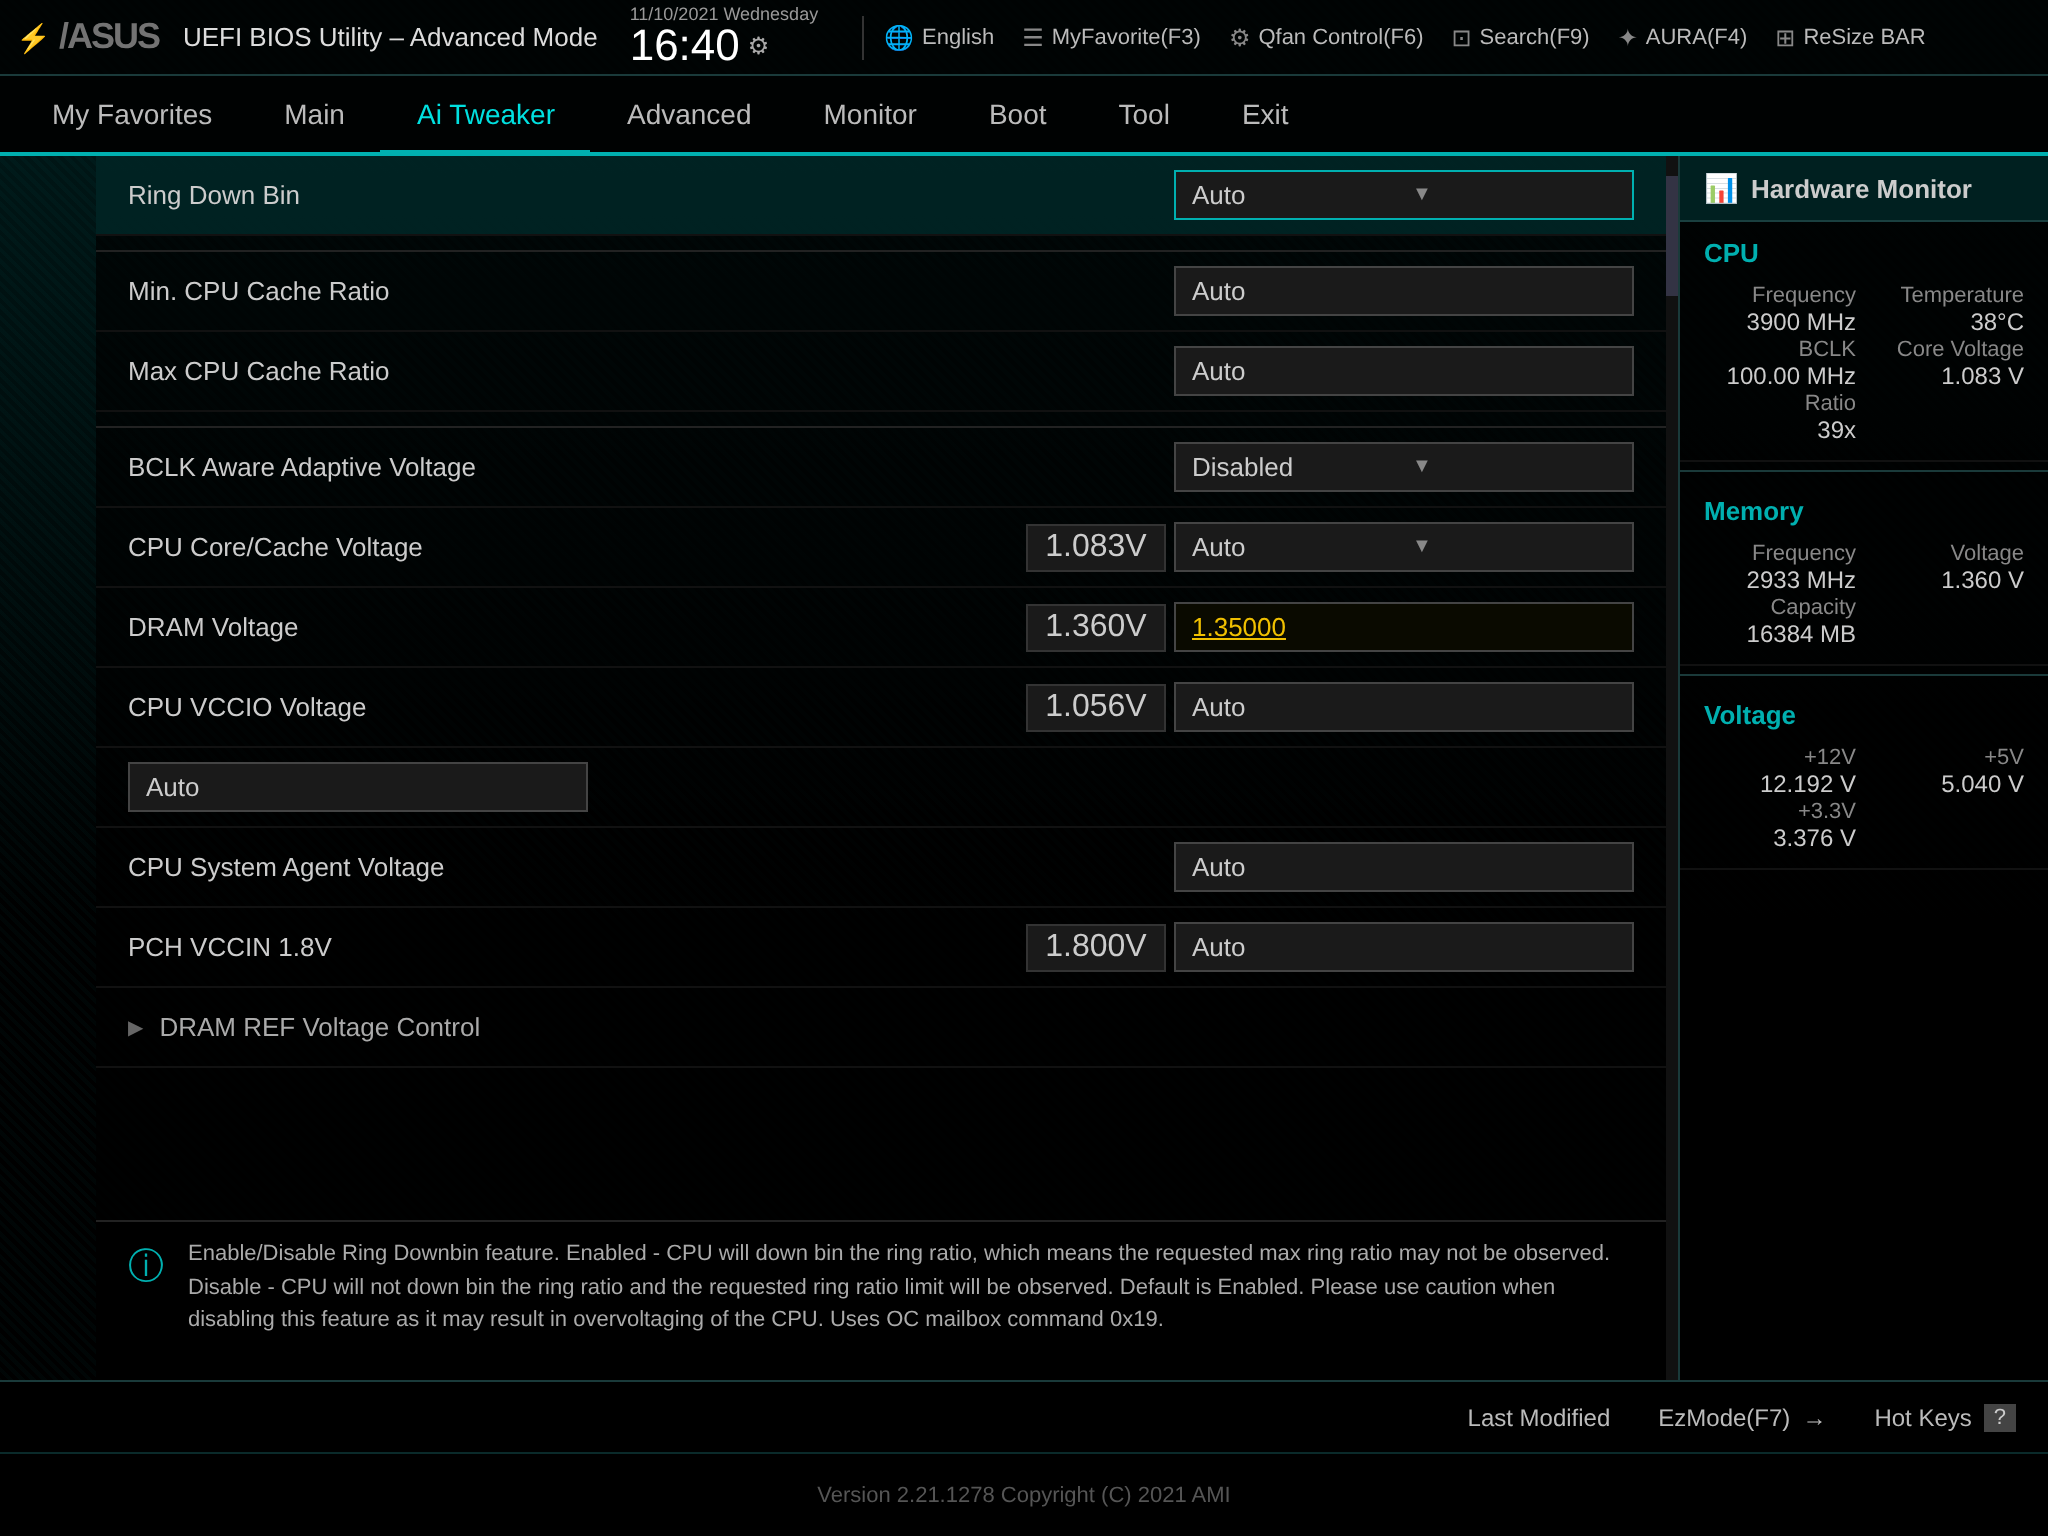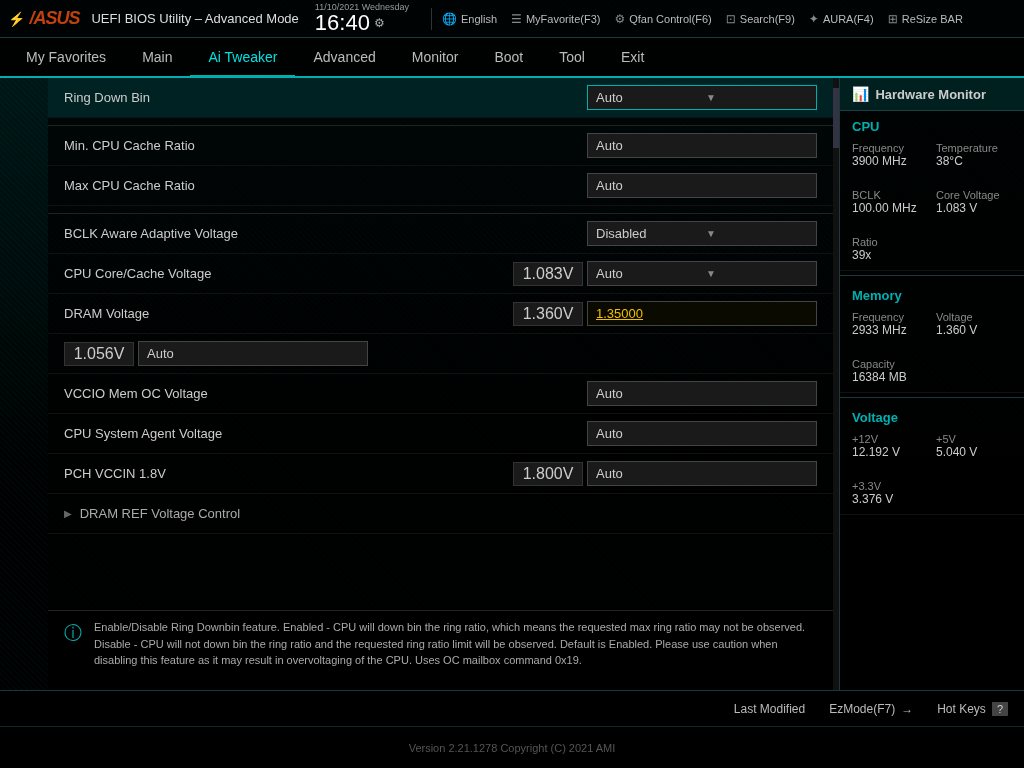--- a/index.html
+++ b/index.html
@@ -47,24 +47,23 @@
       height: 38px;
       border-bottom: 1px solid #1a3a3a;
     }
 
     .asus-logo {
       display: flex;
       align-items: center;
       margin-right: 12px;
     }
     .asus-logo-text {
-      color: #c2410c;
+      color: #737373;
       font-size: 18px;
       font-weight: 900;
-      font-style: italic;
       letter-spacing: -1px;
     }
     .asus-icon {
       color: #00b0b0;
       font-size: 14px;
       margin-right: 4px;
     }
 
     .bios-title {
       color: #ddd;
@@ -304,21 +303,22 @@
       font-weight: bold;
       margin-bottom: 8px;
     }
     .hw-section-title.cpu-color { color: #00b0b0; }
     .hw-section-title.mem-color { color: #00b0b0; }
     .hw-section-title.volt-color { color: #00b0b0; }
 
     .hw-grid {
       display: grid;
       grid-template-columns: 1fr 1fr;
-      gap: 21px 8px;
+      gap: 1px 8px;
+      text-align: right;
     }
     .hw-label {
       color: #888;
       font-size: 11px;
     }
     .hw-value {
       color: #ccc;
       font-size: 12px;
       font-weight: 500;
     }
@@ -503,28 +503,28 @@
 
         <div class="setting-row">
           <span class="setting-label">DRAM Voltage</span>
           <span class="setting-current-val">1.360V</span>
           <div class="setting-value-yellow">
             <span>1.35000</span>
           </div>
         </div>
 
         <div class="setting-row">
+          <span class="setting-label">CPU VCCIO Voltage</span>
           <span class="setting-current-val">1.056V</span>
           <div class="setting-dropdown">
             <span>Auto</span>
           </div>
         </div>
 
         <div class="setting-row">
-          <span class="setting-label">VCCIO Mem OC Voltage</span>
           <div class="setting-dropdown">
             <span>Auto</span>
           </div>
         </div>
 
         <div class="setting-row">
           <span class="setting-label">CPU System Agent Voltage</span>
           <div class="setting-dropdown">
             <span>Auto</span>
           </div>

